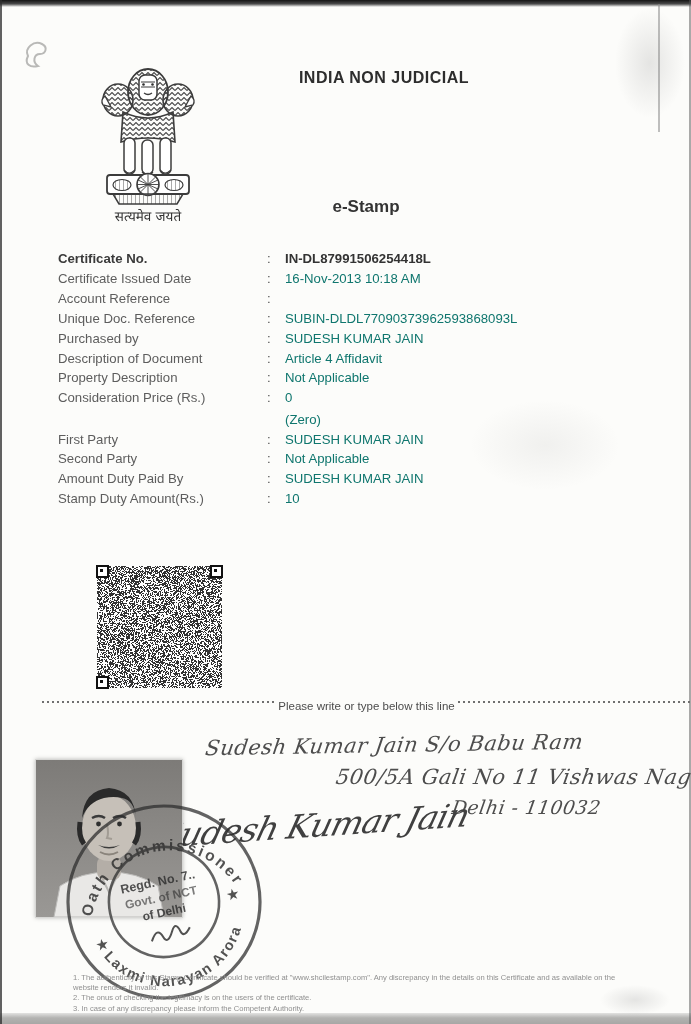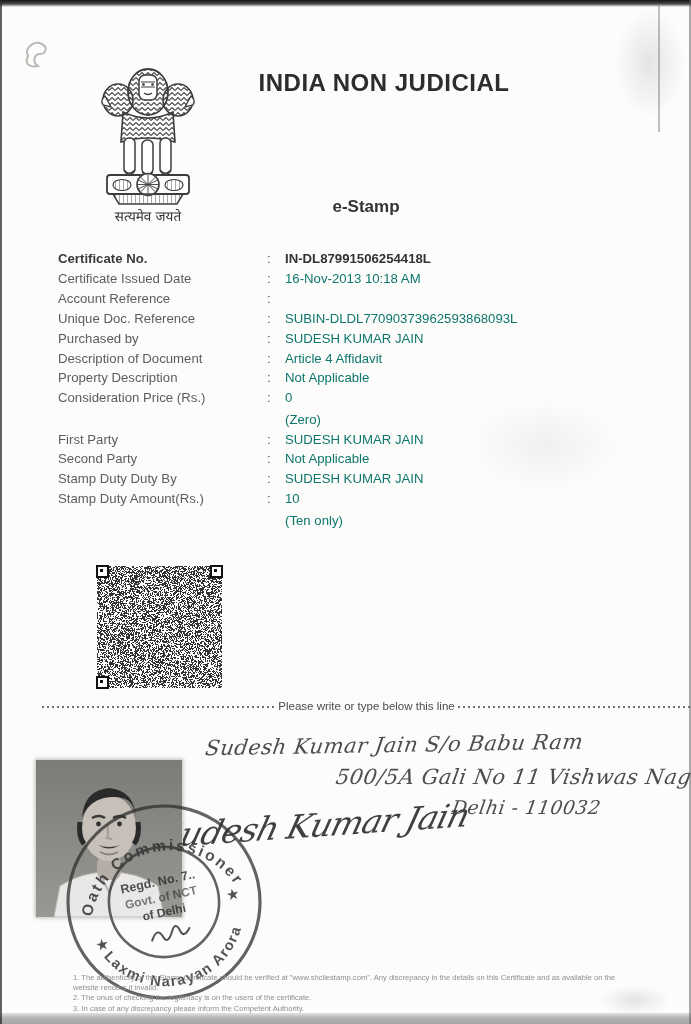--- a/index.html
+++ b/index.html
@@ -13,40 +13,40 @@
     background:linear-gradient(#141414,#4a4a4a 55%,rgba(120,120,120,0));}
   .edge-bottom{position:absolute;left:0;bottom:0;width:691px;height:11px;
     background:linear-gradient(rgba(150,150,150,.25),#b3b3b1 45%,#a7a7a5);}
   .edge-left{position:absolute;left:0;top:0;width:2px;height:1024px;background:#2e2e2e;opacity:.75;}
   .edge-right{position:absolute;right:0;top:0;width:2px;height:1024px;background:#555;opacity:.5;}
   .artifact-vline{position:absolute;left:658px;top:4px;width:2px;height:128px;background:#8b8b8b;opacity:.55;}
   
   .emblem{position:absolute;left:91px;top:62px;}
   
   .title1{position:absolute;left:384px;top:69px;transform:translateX(-50%);
-    font-size:24px;font-weight:bold;color:#2d2d2d;letter-spacing:.5px;white-space:nowrap;}
+    font-size:16px;font-weight:bold;color:#2d2d2d;letter-spacing:.5px;white-space:nowrap;}
   .title2{position:absolute;left:434px;top:115px;transform:translateX(-50%);
     font-size:17.5px;font-weight:bold;color:#333;white-space:nowrap;
     border-bottom:2px solid rgba(70,70,70,.65);padding-bottom:3px;}
   .title3{position:absolute;left:366px;top:160px;transform:translateX(-50%);
     font-size:17px;font-weight:bold;color:#333;margin-top:37px;}
   
   .row{position:absolute;left:0;width:691px;height:17px;font-size:13.2px;line-height:17px;}
   .lbl{position:absolute;left:58px;color:#5d5d5d;}
   .colon{position:absolute;left:267px;color:#555;}
   .val{position:absolute;left:285px;color:#0f766e;}
   .row.strong .lbl{color:#3a3a3a;font-weight:bold;text-align:center;}
   .row.strong .val{font-weight:bold;color:#333;}
   
   .qr{position:absolute;left:97px;top:566px;width:125px;height:122px;}
   .qr .finder{position:absolute;width:9px;height:9px;border:2px solid #111;background:#fff;}
   .qr .finder::after{content:"";position:absolute;left:2px;top:2px;width:3px;height:3px;background:#111;}
   .qr .f-tl{left:-1px;top:-1px}.qr .f-tr{right:-1px;top:-1px}.qr .f-bl{left:-1px;bottom:-1px}
   
-  .divider{position:absolute;left:42px;right:0;top:700px;display:flex;align-items:center;}
+  .divider{position:absolute;left:42px;right:0;top:700px;display:flex;align-items:flex-start;}
   .divider .dots{flex:1;height:3px;
     background:repeating-linear-gradient(90deg,#6f6f6f 0 2px,rgba(0,0,0,0) 2px 5px);
     background-size:auto 2px;background-repeat:repeat-x;background-position:0 1px;}
   .divider .dtxt{font-size:11.5px;color:#4c4c4c;margin:0 3px;white-space:nowrap;
     font-family:"Liberation Sans",sans-serif;}
   
   .hand{position:absolute;font-family:"DejaVu Serif",serif;font-style:italic;
     color:#4d4d4d;transform:skewX(-9deg);letter-spacing:.5px;white-space:nowrap;}
   .hw1{left:206px;top:733px;font-size:21px;transform:skewX(-9deg) rotate(-1deg);}
   .hw2{left:336px;top:765px;font-size:21px;}
@@ -179,31 +179,28 @@
     <span class="lbl">First Party</span>
     <span class="colon">:</span>
     <span class="val">SUDESH KUMAR JAIN</span>
   </div>
   <div class="row" style="top:450px">
     <span class="lbl">Second Party</span>
     <span class="colon">:</span>
     <span class="val">Not Applicable</span>
   </div>
   <div class="row" style="top:470px">
-    <span class="lbl">Stamp Duty Duty By</span>
+    <span class="lbl">Amount Duty Paid By</span>
     <span class="colon">:</span>
     <span class="val">SUDESH KUMAR JAIN</span>
   </div>
   <div class="row" style="top:490px">
     <span class="lbl">Stamp Duty Amount(Rs.)</span>
     <span class="colon">:</span>
     <span class="val">10</span>
-  </div>
-  <div class="row" style="top:512px">
-    <span class="val">(Ten only)</span>
   </div>
 
   <div class="qr">
     <svg width="125" height="122" viewBox="0 0 125 122">
       <defs>
         <filter id="qrnoise" x="0" y="0" width="100%" height="100%">
           <feTurbulence type="fractalNoise" baseFrequency="0.75" numOctaves="2" seed="13" stitchTiles="stitch" result="t"></feTurbulence>
           <feColorMatrix in="t" type="luminanceToAlpha" result="la"></feColorMatrix>
           <feComponentTransfer in="la" result="th">
             <feFuncA type="discrete" tableValues="0 1 0 1 0 1 0 1"></feFuncA>

